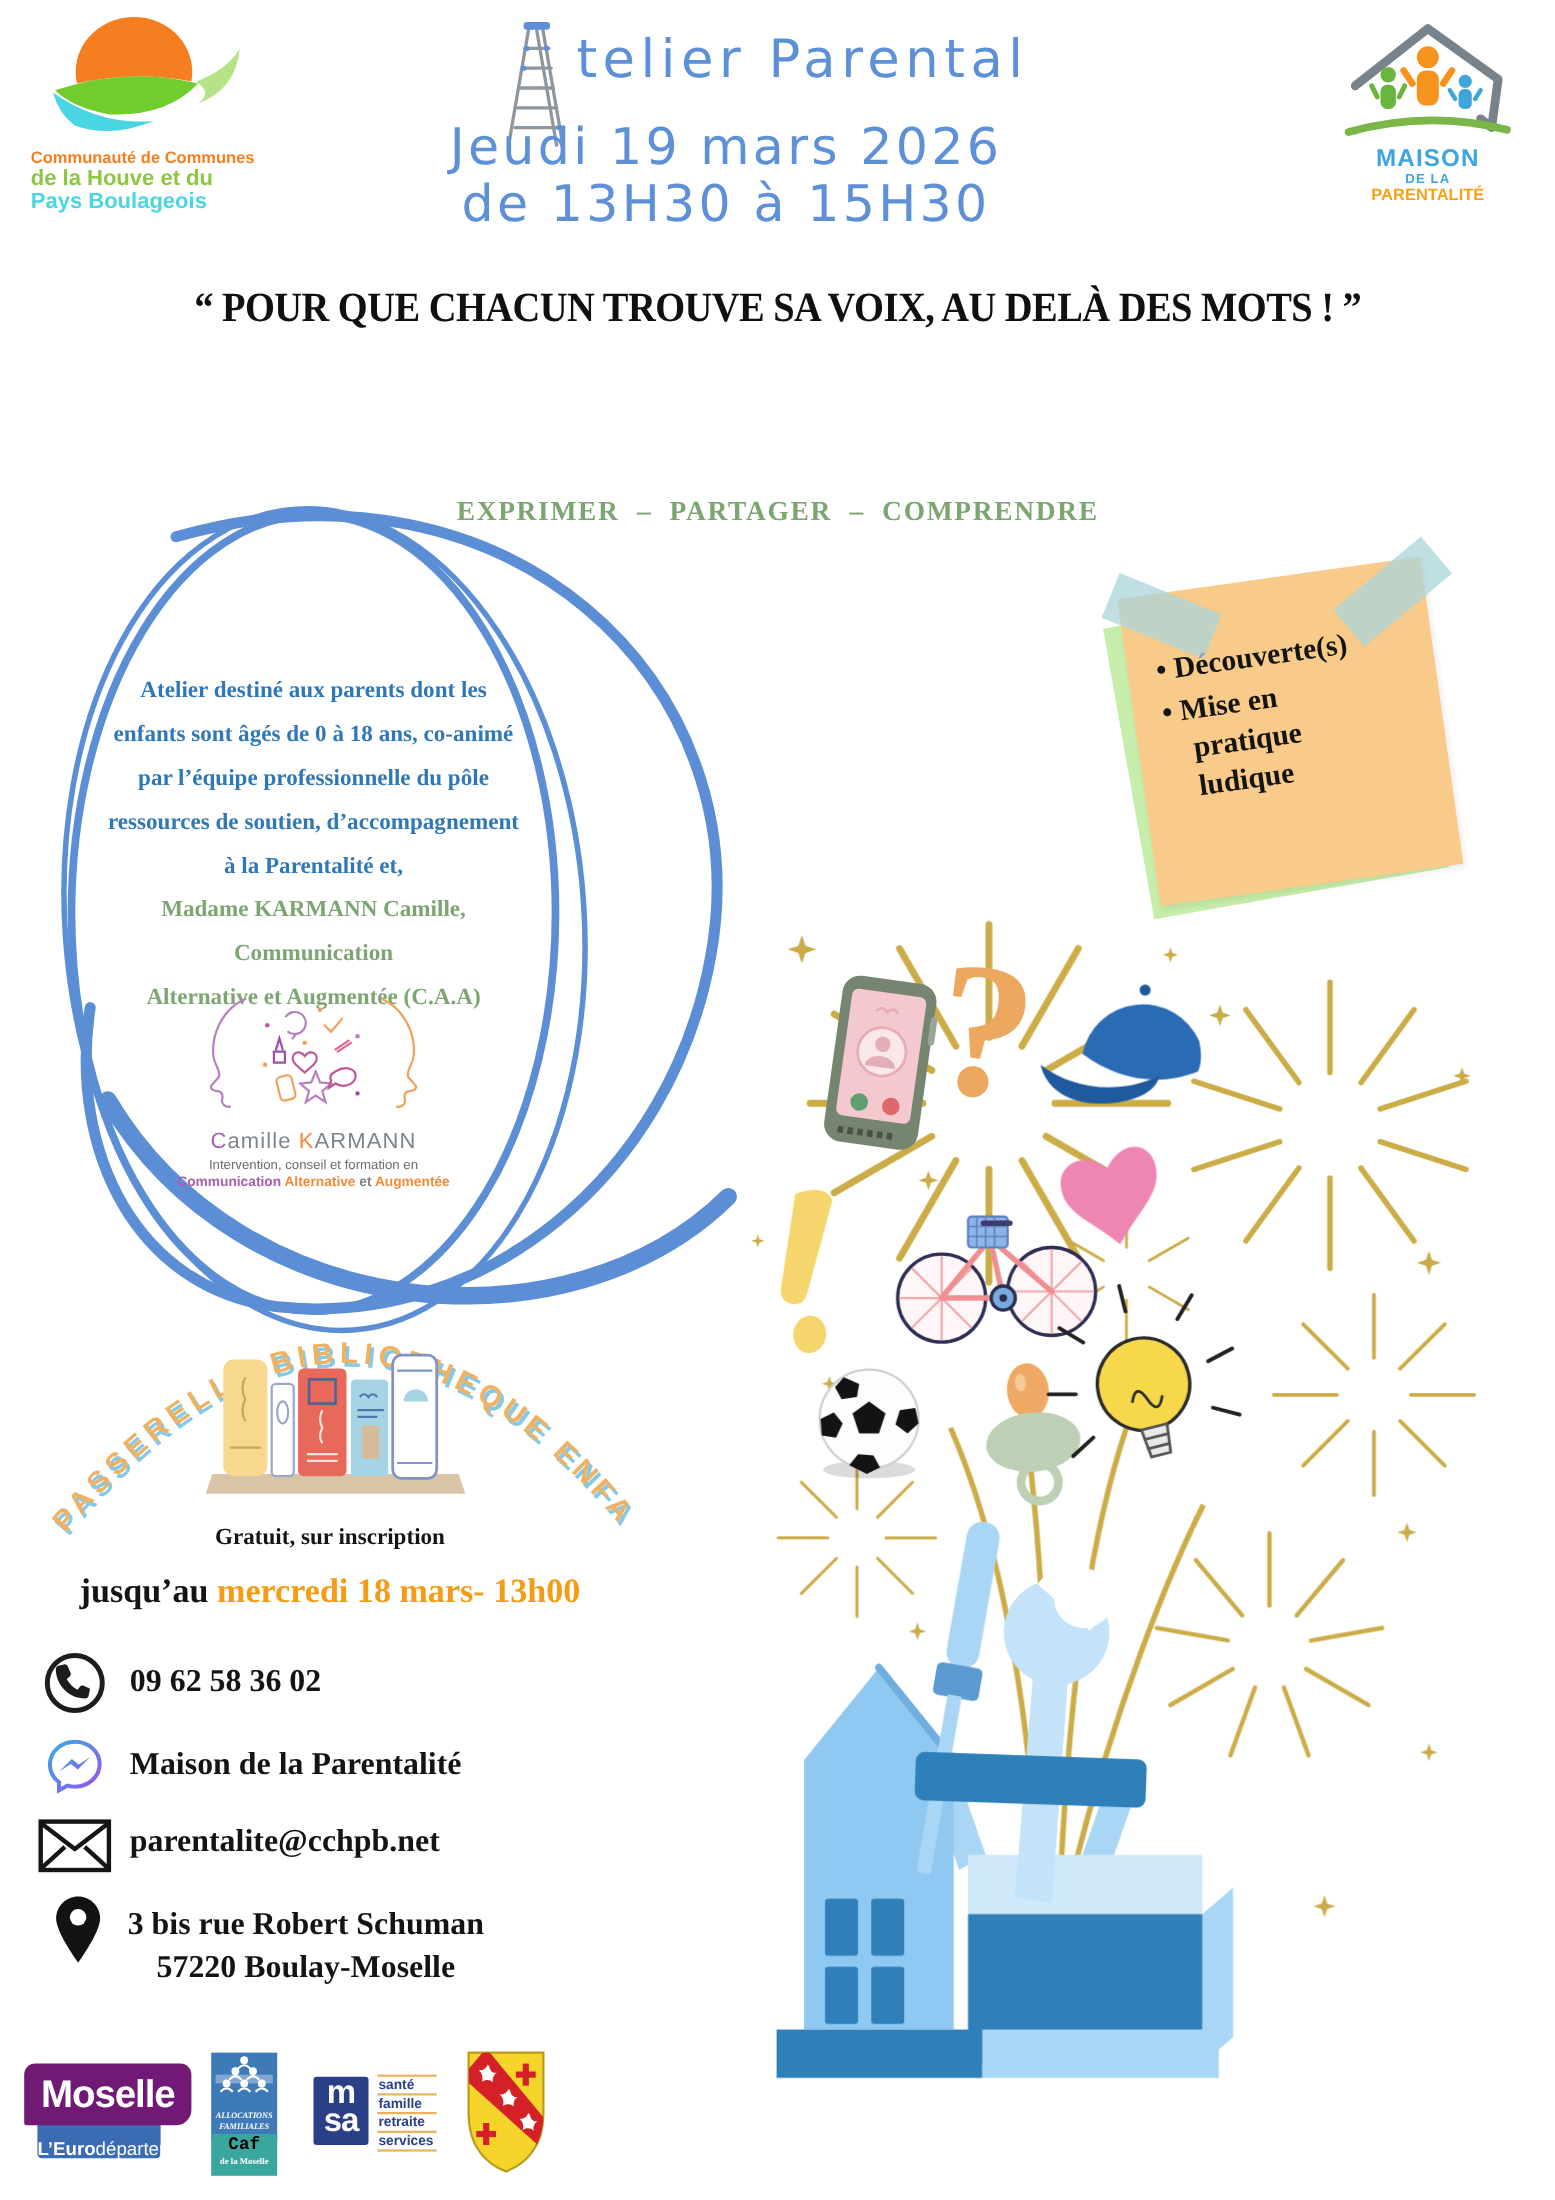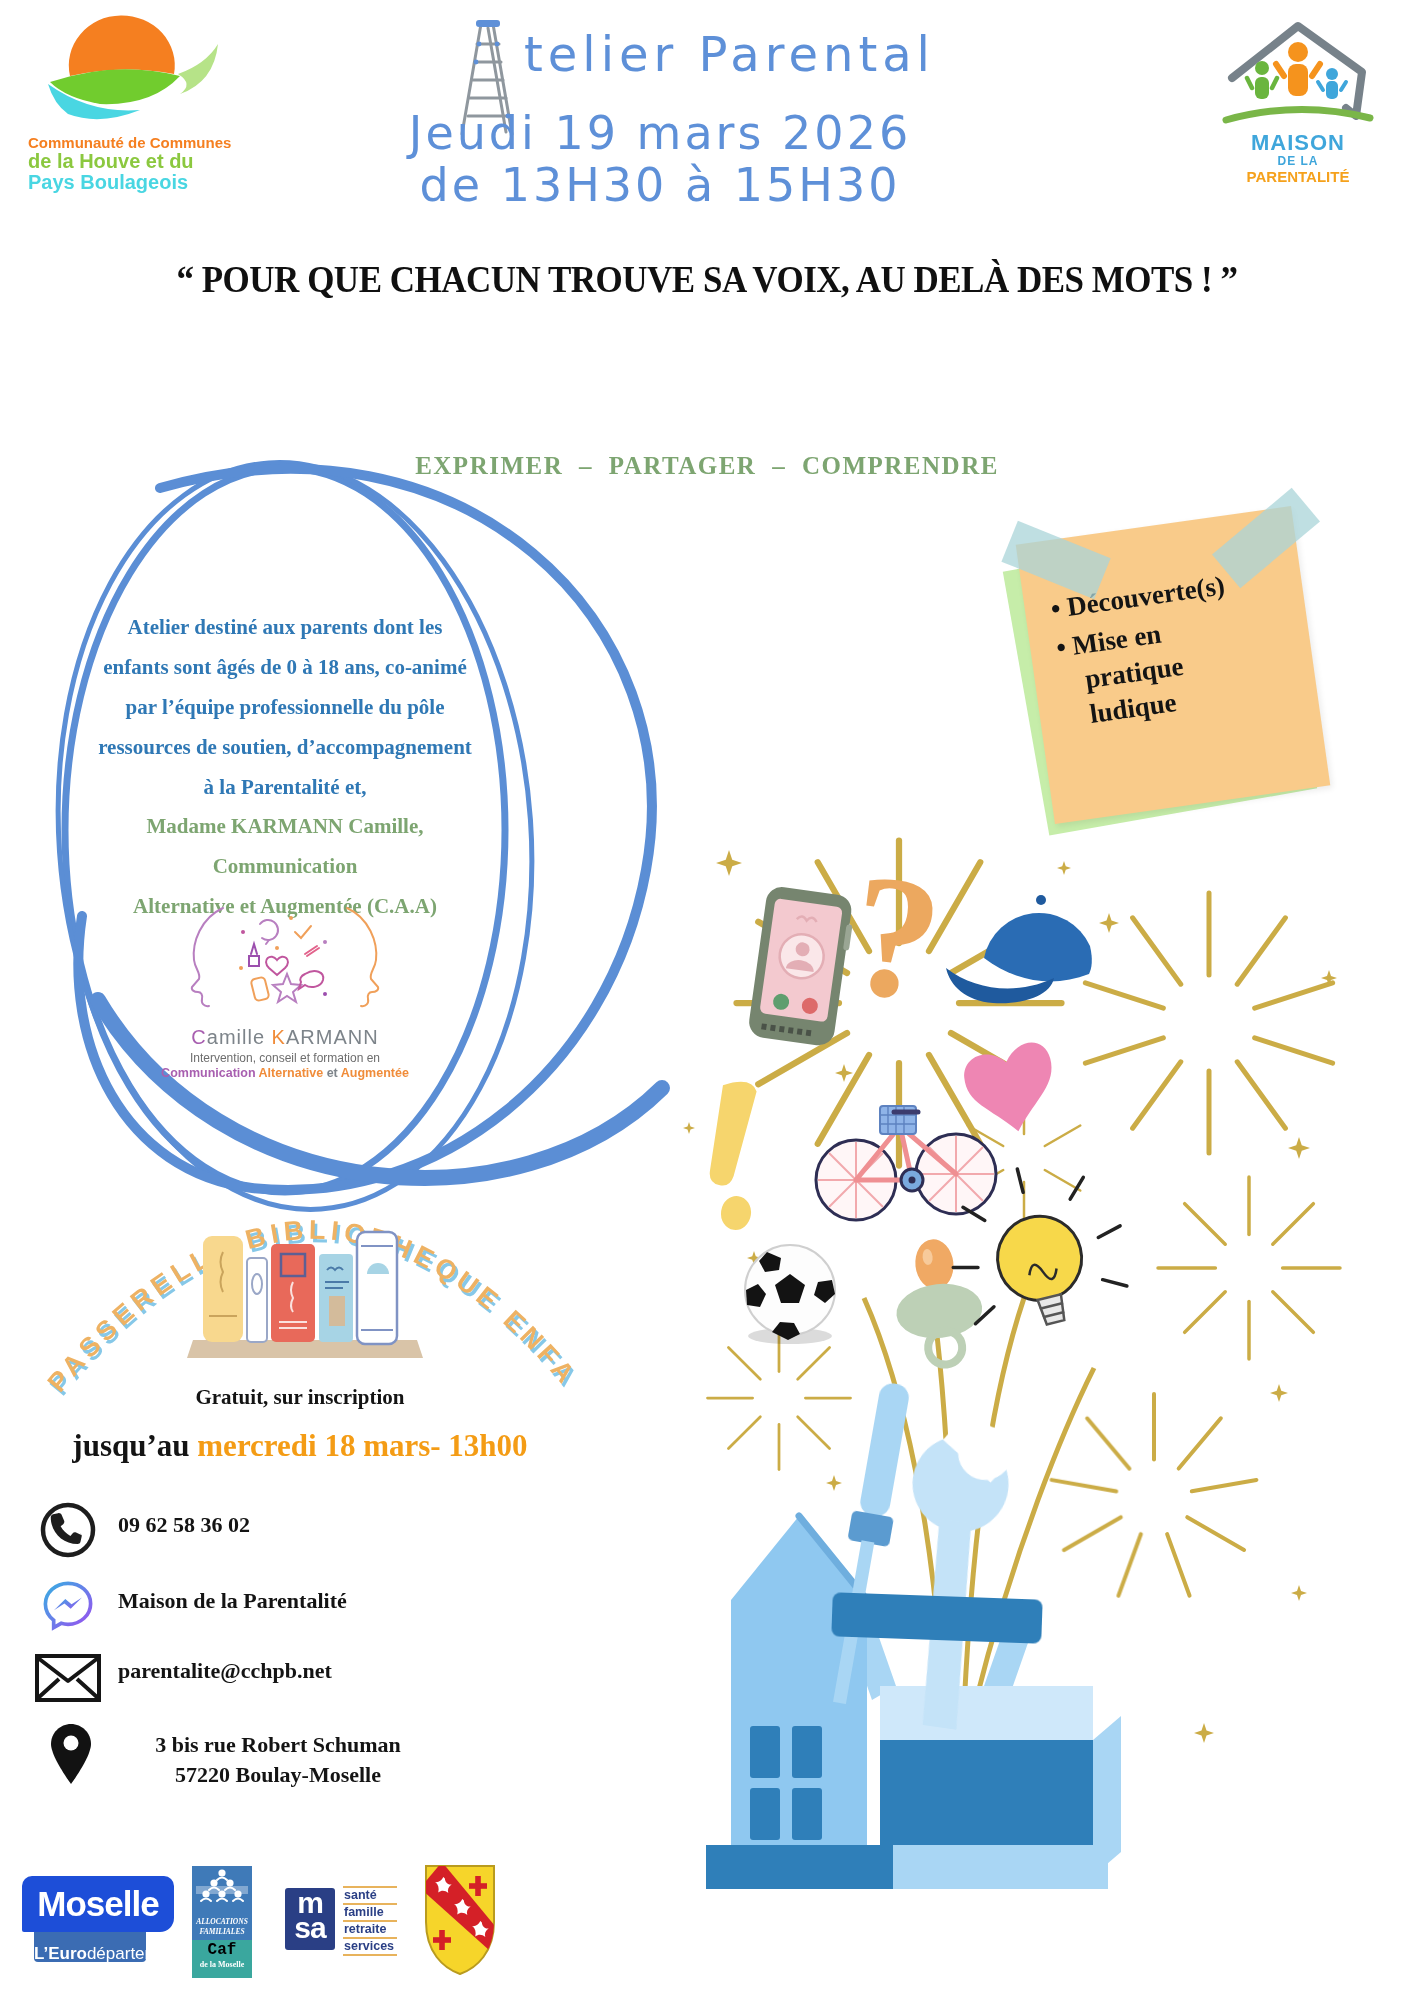--- a/index.html
+++ b/index.html
@@ -52,26 +52,26 @@
   .tape2{left:196px;top:4px;width:104px;height:44px;transform:rotate(-40deg);}
   .note-list{margin:52px 0 0 26px;padding:0;list-style:none;width:200px;
              font-family:"Liberation Serif",serif;font-weight:700;font-size:27px;color:#141414;line-height:1.3;}
   .note-list li{padding-left:24px;text-indent:-24px;margin-bottom:4px;}
   .note-list li::before{content:"•  ";}
 
   
   .gratuit1{left:20px;top:1385px;width:560px;text-align:center;font-size:21px;color:#141414;}
   .gratuit2{left:0px;top:1428px;width:600px;text-align:center;font-size:31px;color:#141414;}
   .hl-orange{color:#f49c15;}
-  .contact-text{font-size:22px;color:#141414;white-space:nowrap;}
+  .contact-text{font-size:29px;color:#141414;white-space:nowrap;}
   .addr{width:340px;text-align:center;white-space:normal;line-height:1.35;}
 
   
   .moselle{left:22px;top:1876px;width:152px;height:88px;}
-  .moselle-green{position:absolute;left:0;top:0;width:152px;height:56px;background:#1d4ed8;
+  .moselle-green{position:absolute;left:0;top:0;width:152px;height:56px;background:#701a75;
                  border-radius:10px 10px 14px 2px;z-index:2;text-align:center;}
   .moselle-name{color:#fff;font-weight:700;font-size:35px;line-height:56px;letter-spacing:-1px;}
   .moselle-blue{position:absolute;left:12px;top:46px;width:112px;height:40px;background:#3b6cb3;
                 border-radius:4px;z-index:1;text-align:center;}
   .moselle-tag{color:#fff;font-size:17px;line-height:56px;}
   .caf{left:192px;top:1866px;width:60px;height:112px;}
   .caf-top{position:absolute;left:0;top:0;width:60px;height:80px;background:#3f7ab8;text-align:center;}
   .caf-l1{color:#fff;font-style:italic;font-size:7.5px;font-weight:700;margin-top:1px;font-family:"Liberation Serif",serif;}
   .caf-bot{position:absolute;left:0;top:74px;width:60px;height:38px;background:#3aa79e;text-align:center;}
   .caf-l3{color:#000000;font-family:Liberation Mono, monospace;font-weight:700;font-size:16px;line-height:1.1;margin-top:2px;}

